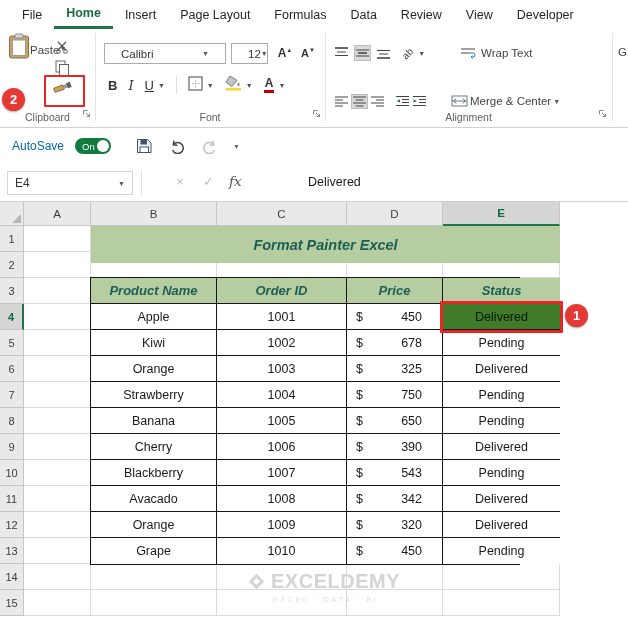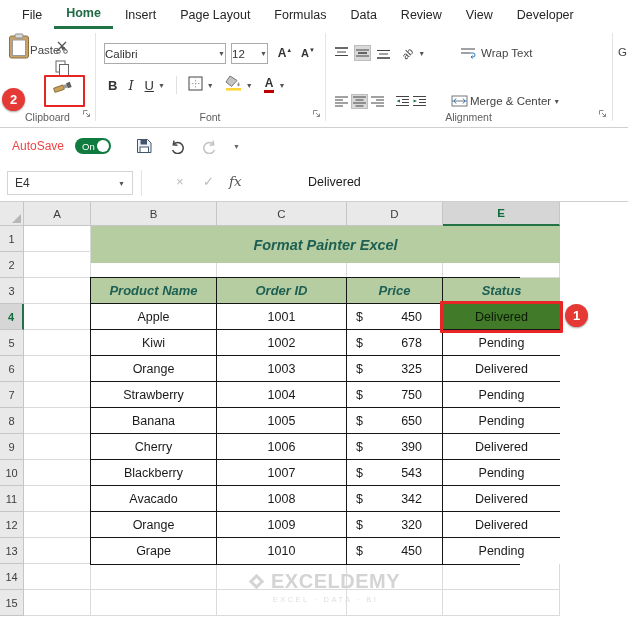--- a/index.html
+++ b/index.html
@@ -11,37 +11,37 @@
   .tab{padding:0 12px;font-size:12.5px;color:#262626;display:flex;align-items:center;cursor:default}
   .tab.active{color:#1e6b44;border-bottom:3px solid #217346;font-weight:bold}
 
   
   .ribbon{position:absolute;left:0;top:29px;width:628px;height:99px;background:#fff;border-bottom:1px solid #d2d0ce}
   .gsep{position:absolute;top:4px;height:88px;width:1px;background:#e4e4e4}
   .glabel{position:absolute;bottom:4px;font-size:10.5px;color:#605e5c;text-align:center}
   .launcher{position:absolute;bottom:5px}
   .rbtn{display:flex;align-items:center;justify-content:center;color:#3b3b3b}
   .chev{font-size:7px;color:#555;line-height:1}
-  .combo{position:absolute;height:21px;border:1px solid #ababab;background:#fff;display:flex;align-items:center;padding:0 0;font-size:11.5px;color:#333}
+  .combo{position:absolute;height:21px;border:1px solid #ababab;background:#fff;display:flex;align-items:center;padding:0 16px;font-size:11.5px;color:#333}
   .combo .chev{margin-left:auto}
   .letterB{font-weight:bold;font-size:13px;color:#333}
   .letterI{font-family:"DejaVu Serif",serif;font-style:italic;font-size:13px;color:#333}
   .letterU{font-size:13px;color:#333;text-decoration:underline}
   .fontA{font-size:12px;font-weight:bold;color:#333;border-bottom:3px solid #c00000;line-height:1.1;padding:0 1px}
   .hl{background:#d9d9d9;border:1px solid #bdbdbd}
   .iconrow{position:absolute;display:flex;align-items:center}
   .ribbon-label{font-size:11.5px;color:#444;white-space:nowrap}
   .rotab{display:inline-block;transform:rotate(-45deg);font-size:10px;color:#444}
   .paste-stack{position:absolute;left:8px;top:4px;width:40px;display:flex;flex-direction:row;align-items:center}
   .paste-stack .ribbon-label{margin-top:3px}
   .smallbtn{position:absolute;width:24px;height:20px;display:flex;align-items:center;justify-content:center}
 
   
   .qat{position:absolute;left:0;top:128px;width:628px;height:36px;background:#fff;display:flex;align-items:center;padding-left:12px;gap:11px}
-  .qat-label{font-size:12px;color:#ef4444}
+  .qat-label{font-size:12px;color:#0369a1}
   .pill{width:36px;height:16px;border-radius:8px;background:#0f7b3f;color:#fff;font-size:9.5px;display:flex;align-items:center;padding-left:7px;position:relative}
   .pill::after{content:'';position:absolute;right:2px;top:2px;width:12px;height:12px;border-radius:50%;background:#fff}
   .qbtn{display:flex;align-items:center;justify-content:center}
 
   
   .fbar{position:absolute;left:0;top:164px;width:628px;height:38px;background:#fff;border-bottom:1px solid #cfcfcf}
   .namebox{position:absolute;left:7px;top:7px;width:126px;height:24px;border:1px solid #d4d4d4;display:flex;align-items:center;padding:0 7px;font-size:12px;color:#333}
   .namebox .chev{margin-left:auto}
   .fsep{position:absolute;left:141px;top:6px;width:1px;height:26px;background:#e2e2e2}
   .fbx{position:absolute;top:10px;font-size:13px;color:#b9b9b9}

